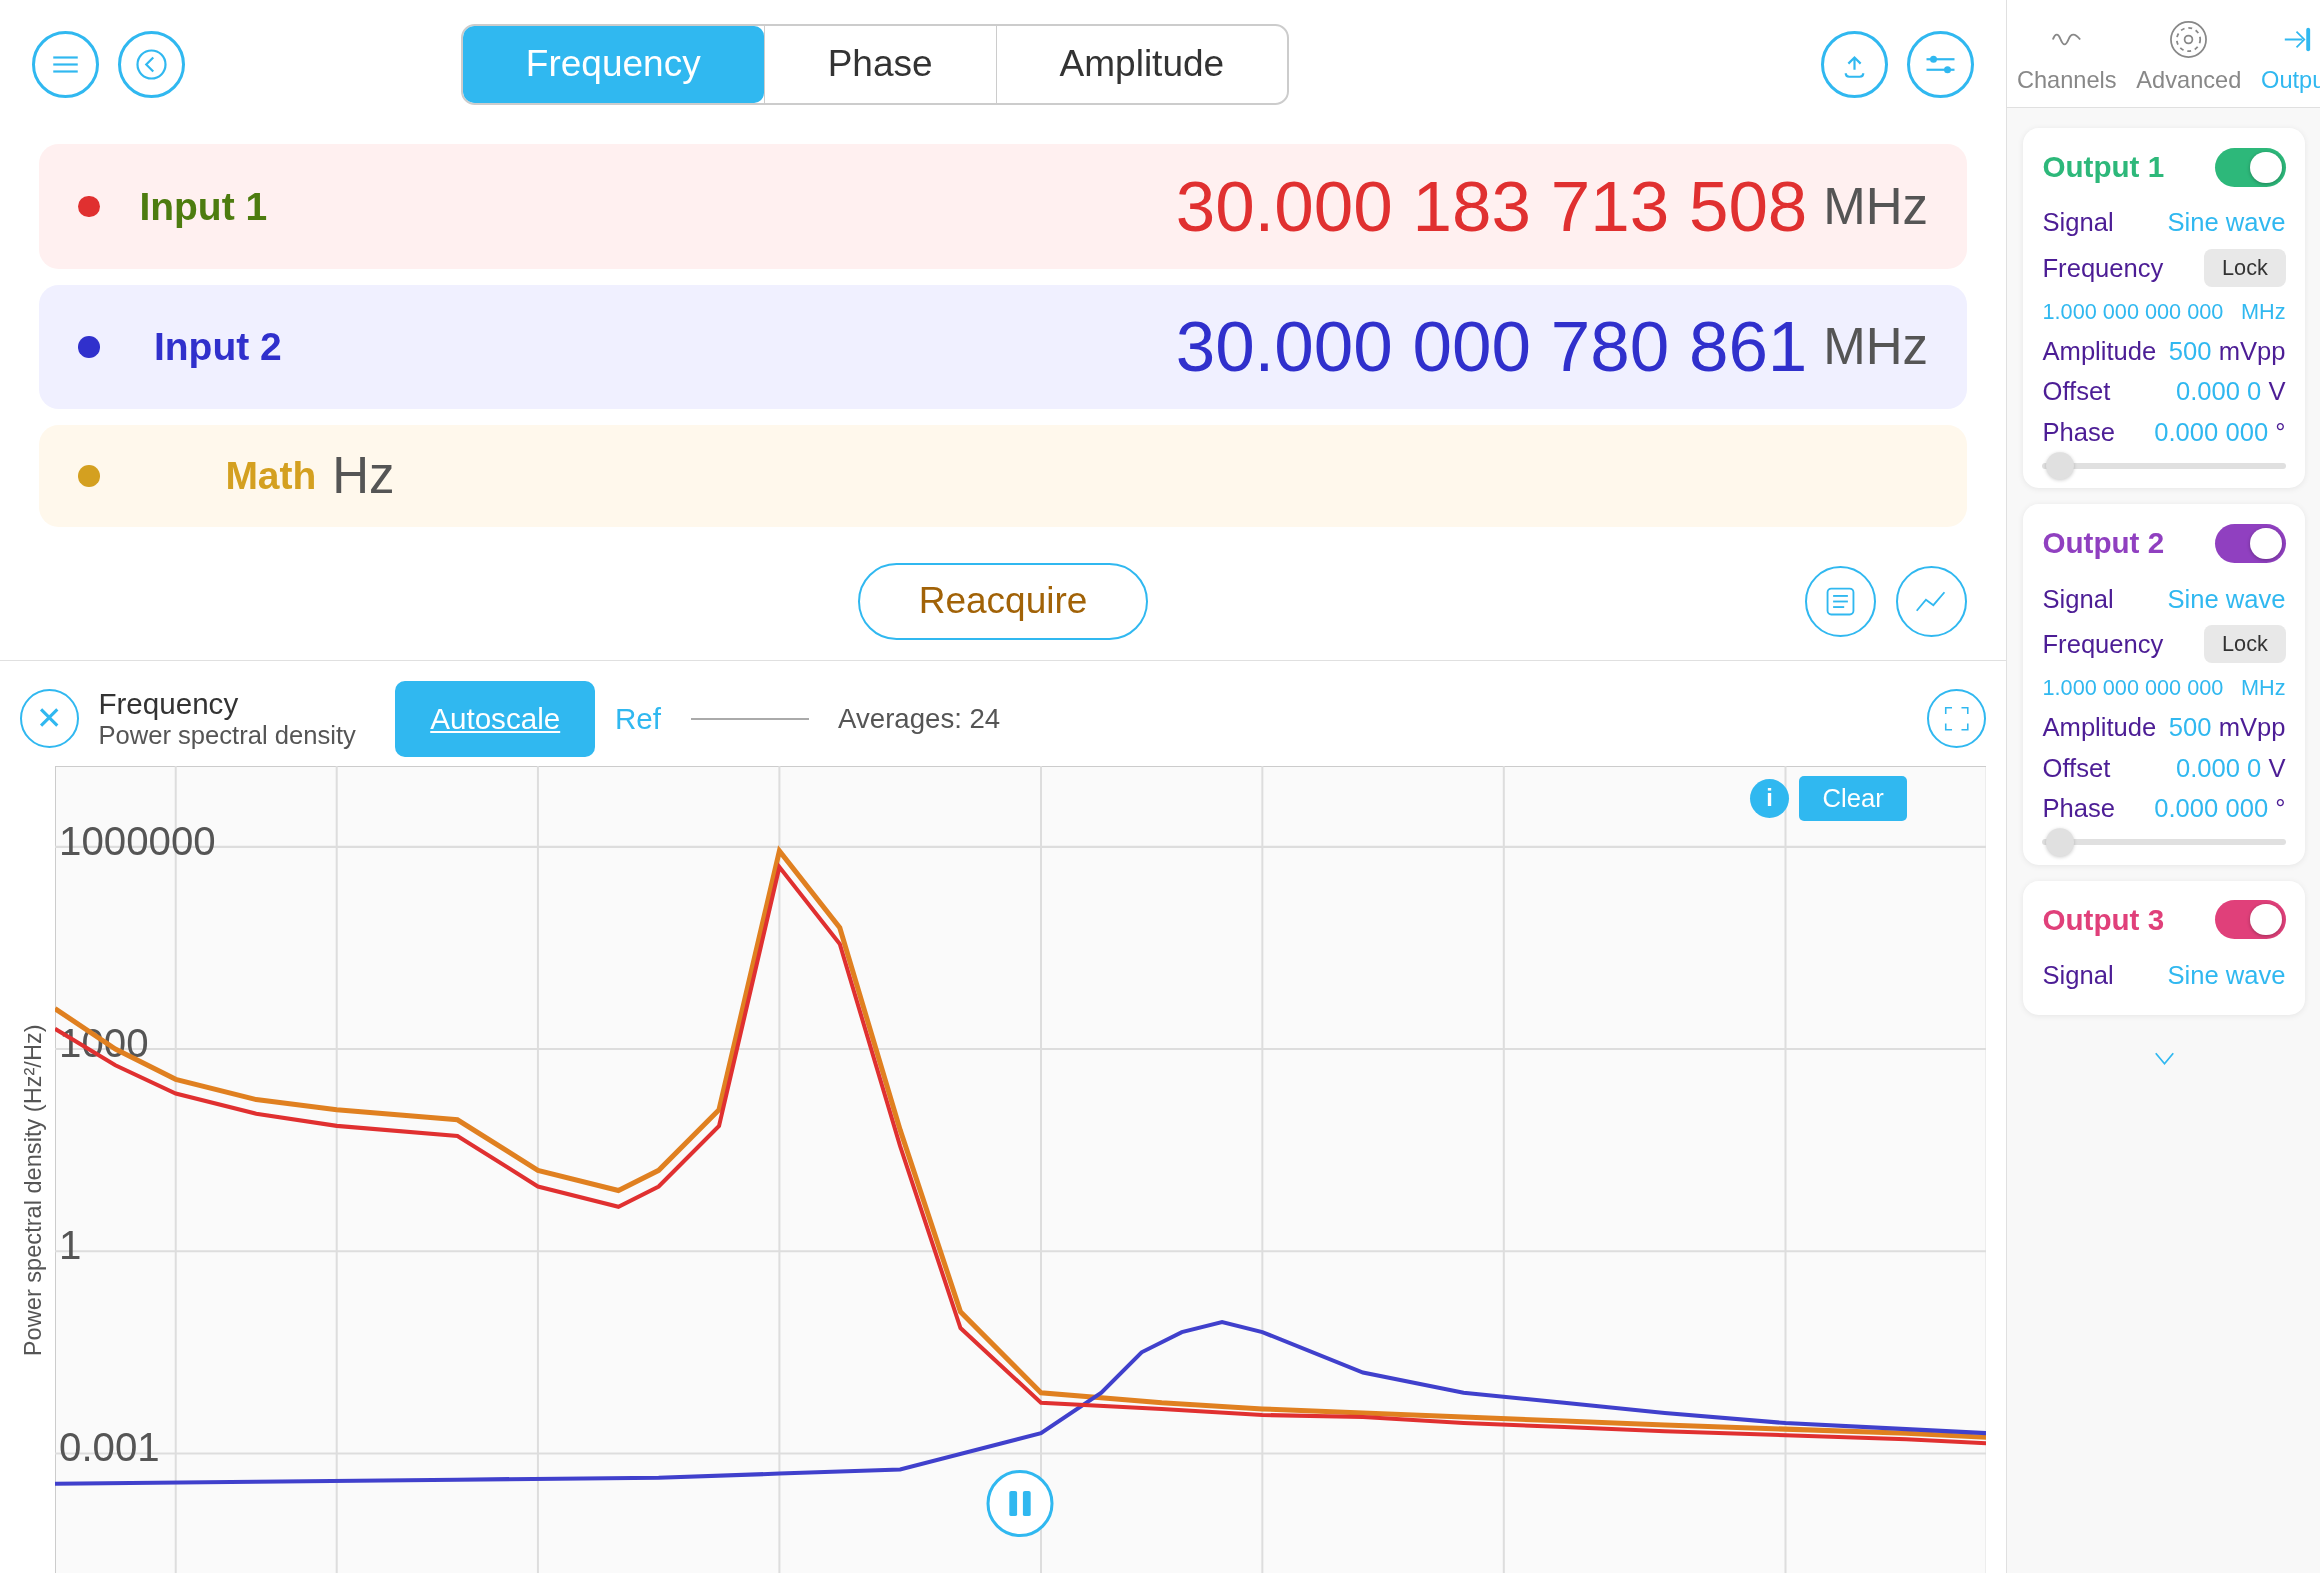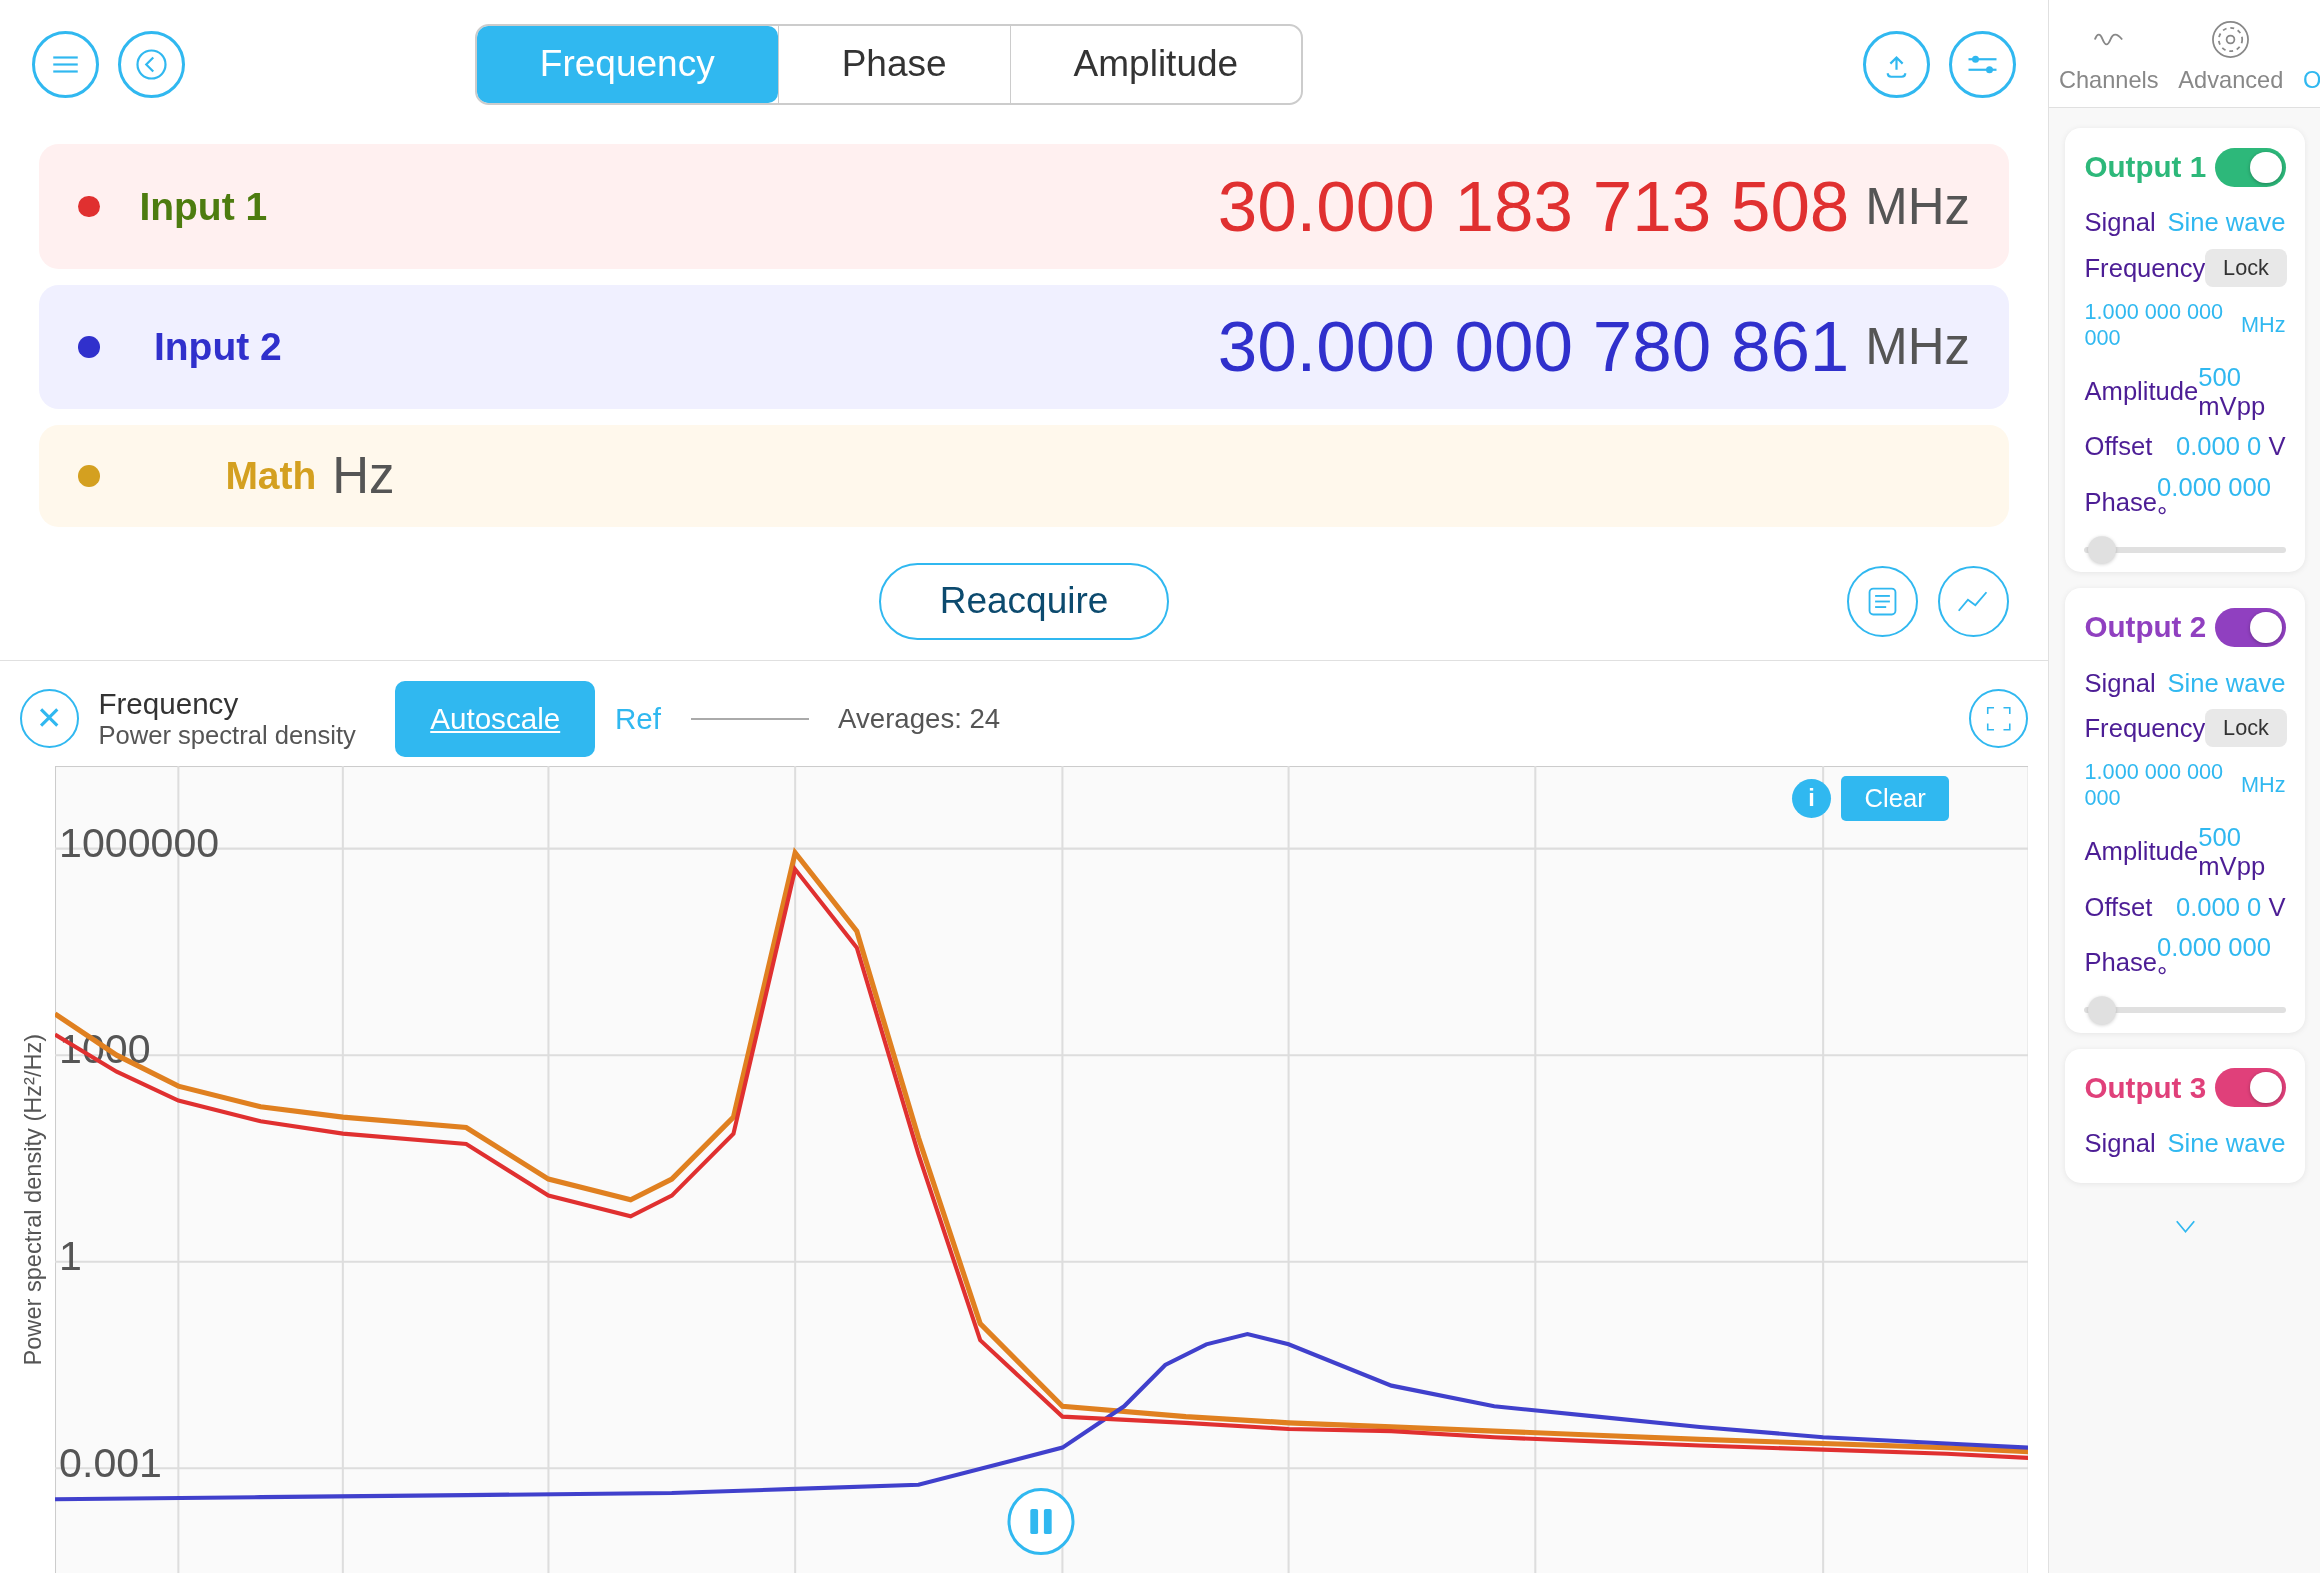--- a/index.html
+++ b/index.html
@@ -33,21 +33,21 @@
     .meas-label.blue { color: #3030cc; text-align: center; }
     .meas-label.gold { color: #d4a020; }
     .meas-value { font-size: 71px; font-weight: 300; margin-left: auto; }
     .meas-value.red { color: #e03030; }
     .meas-value.blue { color: #3030cc; }
     .meas-value.gold { color: #d4a020; }
     .meas-unit { font-size: 51px; font-weight: 400; color: #555; margin-left: 15.8px; }
 
     
     .controls-row { display: flex; align-items: center; justify-content: center; padding: 19.7px 39px; gap: 19.7px; position: relative; }
-    .reacquire-btn { border: 2.5px solid #30b8f0; border-radius: 39px; padding: 15.8px 59px; font-size: 37px; color: #0c4a6e; background: #fff; cursor: pointer; }
+    .reacquire-btn { border: 2.5px solid #30b8f0; border-radius: 39px; padding: 15.8px 59px; font-size: 37px; color: #a16207; background: #fff; cursor: pointer; }
     .ctrl-icon-btn { width: 71px; height: 71px; border-radius: 50%; border: 2.5px solid #30b8f0; display: flex; align-items: center; justify-content: center; cursor: pointer; background: #fff; }
     .ctrl-icon-btn svg { width: 37px; height: 37px; stroke: #30b8f0; fill: none; stroke-width: 2; }
     .right-icons { position: absolute; right: 39px; display: flex; gap: 19.7px; }
 
     
     .chart-area { flex: 1; background: #fff; border-top: 1px solid #e0e0e0; position: relative; display: flex; flex-direction: column; padding: 19.7px 19.7px 19.7px 19.7px; }
     .chart-header { display: flex; align-items: center; gap: 19.7px; margin-bottom: 9.9px; }
     .close-x-btn { width: 59px; height: 59px; border-radius: 50%; border: 2.5px solid #30b8f0; display: flex; align-items: center; justify-content: center; cursor: pointer; background: #fff; color: #30b8f0; font-size: 31.5px; }
     .chart-title { font-size: 29.6px; color: #333; font-weight: 500; }
     .chart-subtitle { font-size: 25.6px; color: #555; }
@@ -61,21 +61,21 @@
     .chart-y-label { writing-mode: vertical-rl; transform: rotate(180deg); font-size: 23.6px; color: #555; text-align: center; margin-right: 7.9px; white-space: nowrap; }
     .chart-inner { flex: 1; position: relative; }
     .chart-svg { width: 100%; height: 100%; }
     .chart-info-row { display: flex; align-items: center; gap: 9.9px; position: absolute; top: 9.9px; right: 79px; }
     .info-icon { width: 39px; height: 39px; border-radius: 50%; background: #30b8f0; color: #fff; display: flex; align-items: center; justify-content: center; font-size: 23.6px; font-weight: 700; }
     .clear-btn { background: #30b8f0; color: #fff; border: none; border-radius: 5px; padding: 7.9px 23.6px; font-size: 25.6px; cursor: pointer; }
     .pause-btn { position: absolute; bottom: 79px; left: 50%; transform: translateX(-50%); width: 67px; height: 67px; border-radius: 50%; border: 3px solid #30b8f0; background: #fff; display: flex; align-items: center; justify-content: center; cursor: pointer; }
     .pause-btn svg { width: 33px; height: 33px; fill: #30b8f0; }
 
     
-    .sidebar { width: 273px; background: #f8f8f8; border-left: 1px solid #e0e0e0; display: flex; flex-direction: column; }
+    .sidebar { width: 315px; background: #f8f8f8; border-left: 1px solid #e0e0e0; display: flex; flex-direction: column; }
     .sidebar-nav { display: flex; border-bottom: 1px solid #e0e0e0; background: #fff; }
     .nav-item { flex: 1; display: flex; flex-direction: column; align-items: center; padding: 19.7px 9.9px 13.8px; cursor: pointer; gap: 7.9px; }
     .nav-item svg { width: 39px; height: 39px; stroke: #888; fill: none; stroke-width: 1.8; }
     .nav-item.active svg { stroke: #30b8f0; }
     .nav-item span { font-size: 23.6px; color: #888; }
     .nav-item.active span { color: #30b8f0; }
     .sidebar-scroll { flex: 1; overflow-y: auto; padding: 19.7px 15.8px; display: flex; flex-direction: column; gap: 15.8px; }
 
     
     .output-card { background: #fff; border-radius: 15.8px; padding: 19.7px 19.7px; box-shadow: 0 1px 5.9px rgba(0,0,0,0.08); }

